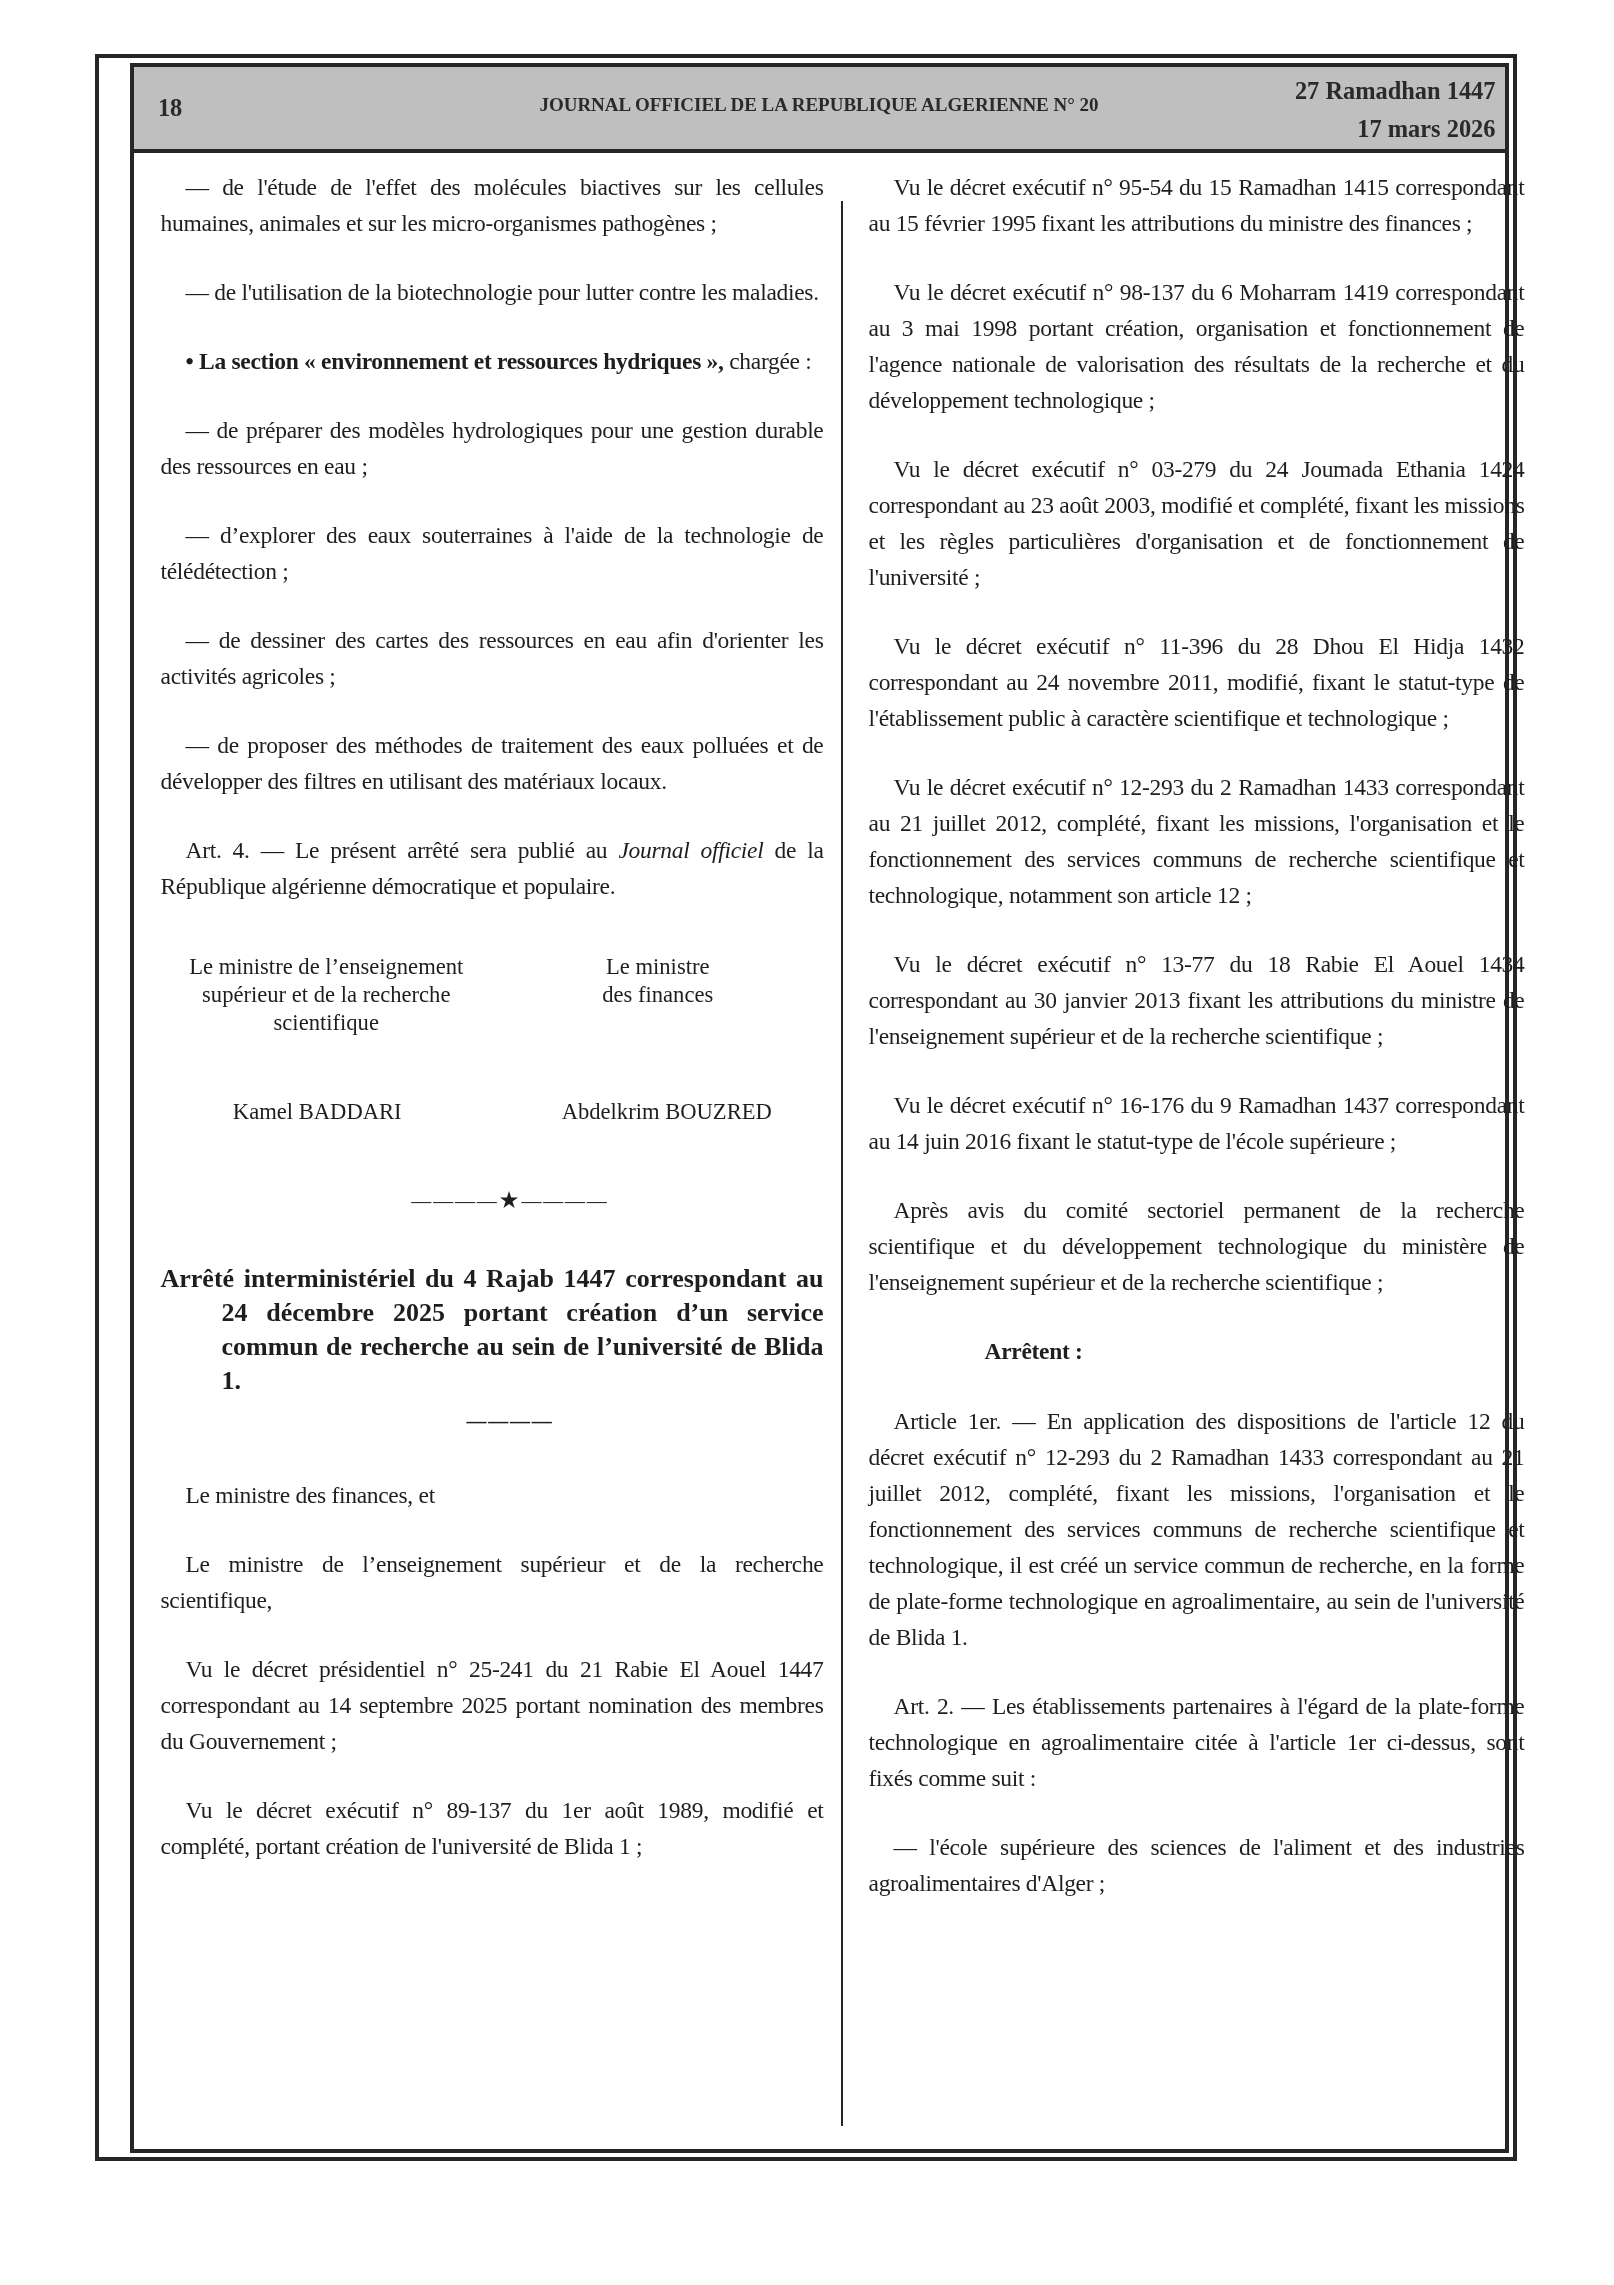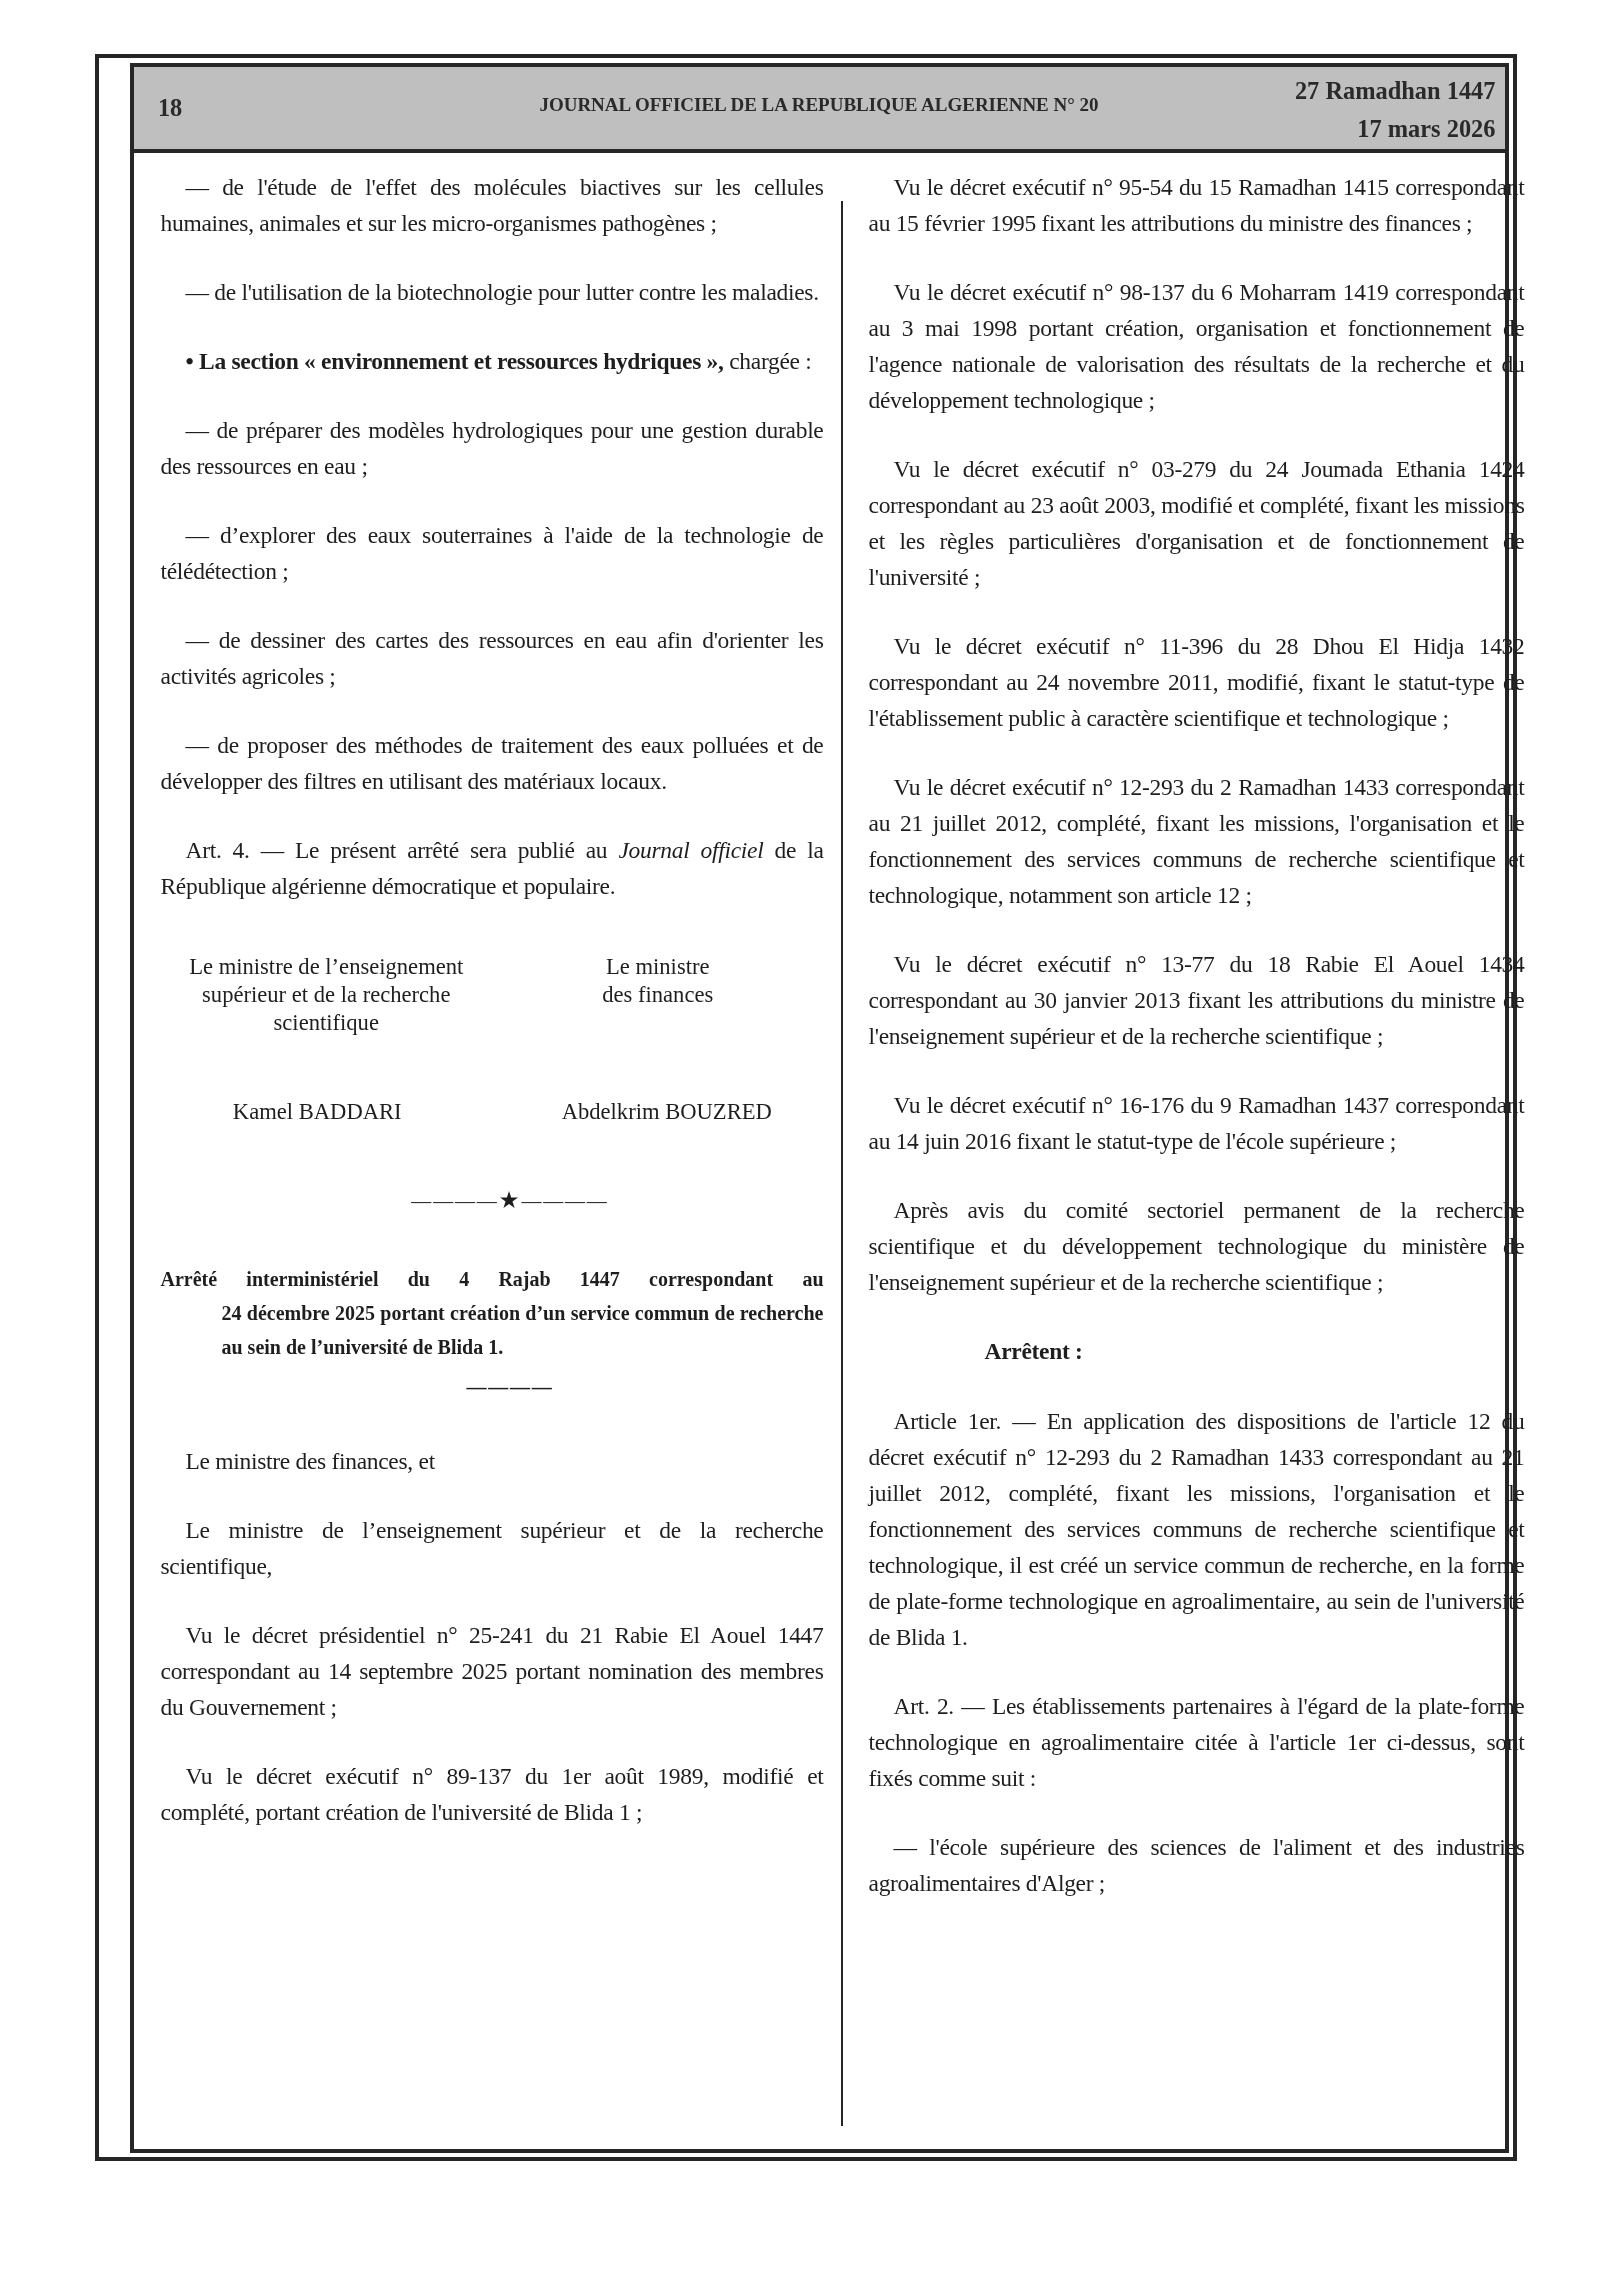--- a/index.html
+++ b/index.html
@@ -122,21 +122,21 @@
       text-align: center;
       margin-top: 52px;
       margin-bottom: 43px;
       font-size: 20px;
       letter-spacing: 1.8px;
       padding-left: 36px;
     }
     .separator-star .star { font-size: 23.5px; }
     .decree-title {
       font-weight: bold;
-      font-size: 20px;
+      font-size: 26px;
       line-height: 34px;
       text-align: justify;
       margin: 0;
       text-indent: 0;
     }
     .decree-title .first-line {
       display: block;
       text-align-last: justify;
     }
     .decree-title .rest {

